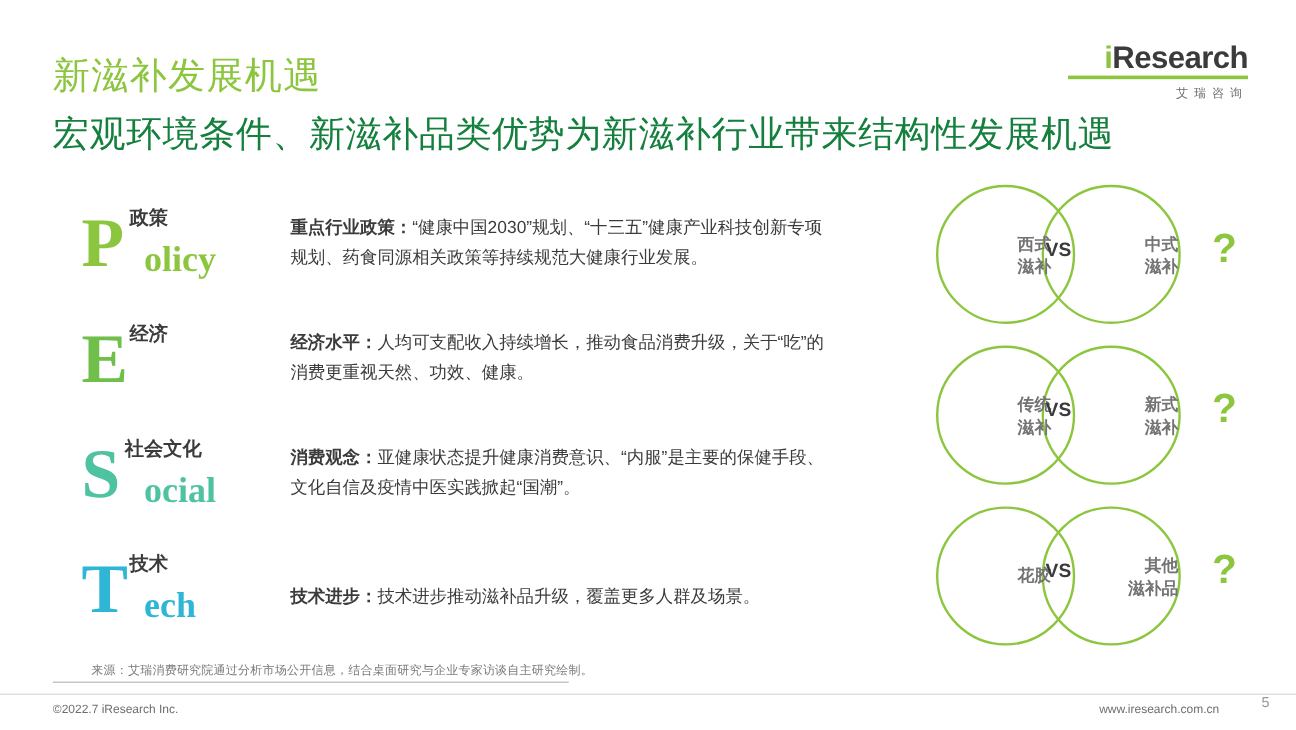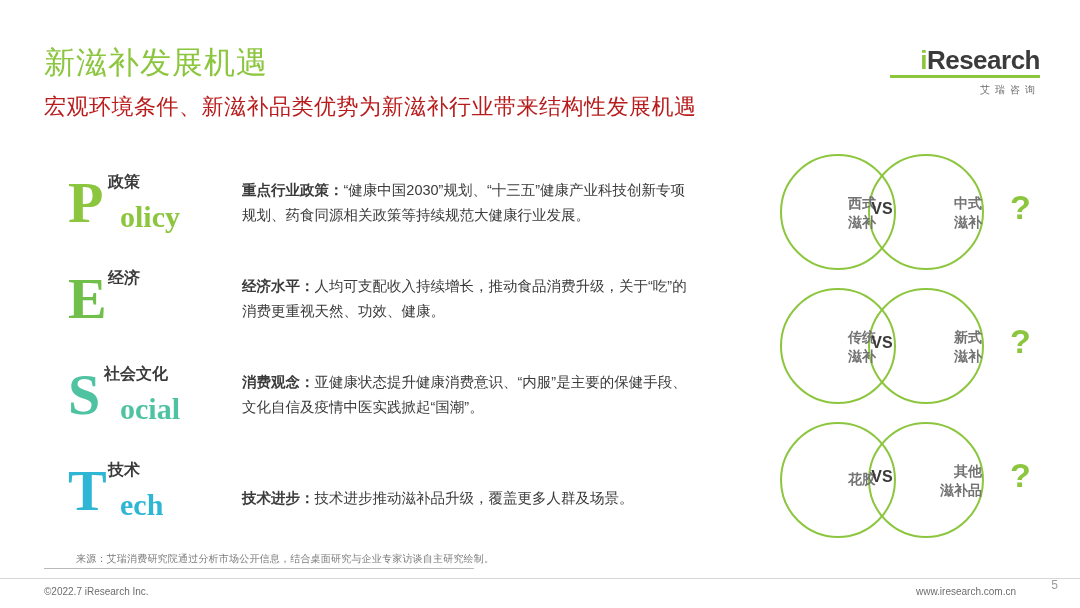--- a/index.html
+++ b/index.html
@@ -28,42 +28,41 @@
     top: 42px;
     font-size: 31px;
     color: #8cc63e;
     letter-spacing: 1px;
     font-weight: 400;
   }
   .subtitle {
     position: absolute;
     left: 44px;
     top: 92px;
-    font-size: 22px;
-    color: #b91c1c;
+    font-size: 30px;
+    color: #15803d;
     font-weight: 400;
     letter-spacing: 0.5px;
   }
 
   
   .logo {
     position: absolute;
     right: 40px;
     top: 34px;
     width: 150px;
     height: 52px;
     text-align: right;
   }
   .logo-main {
     font-size: 26px;
     font-weight: bold;
     color: #3b3b3b;
     letter-spacing: -0.5px;
     line-height: 28px;
-    margin-top: 12px;
   }
   .logo-main .i {
     color: #8cc63e;
   }
   .logo-bar {
     height: 3px;
     background: #8cc63e;
     width: 100%;
     margin-top: 1px;
   }

